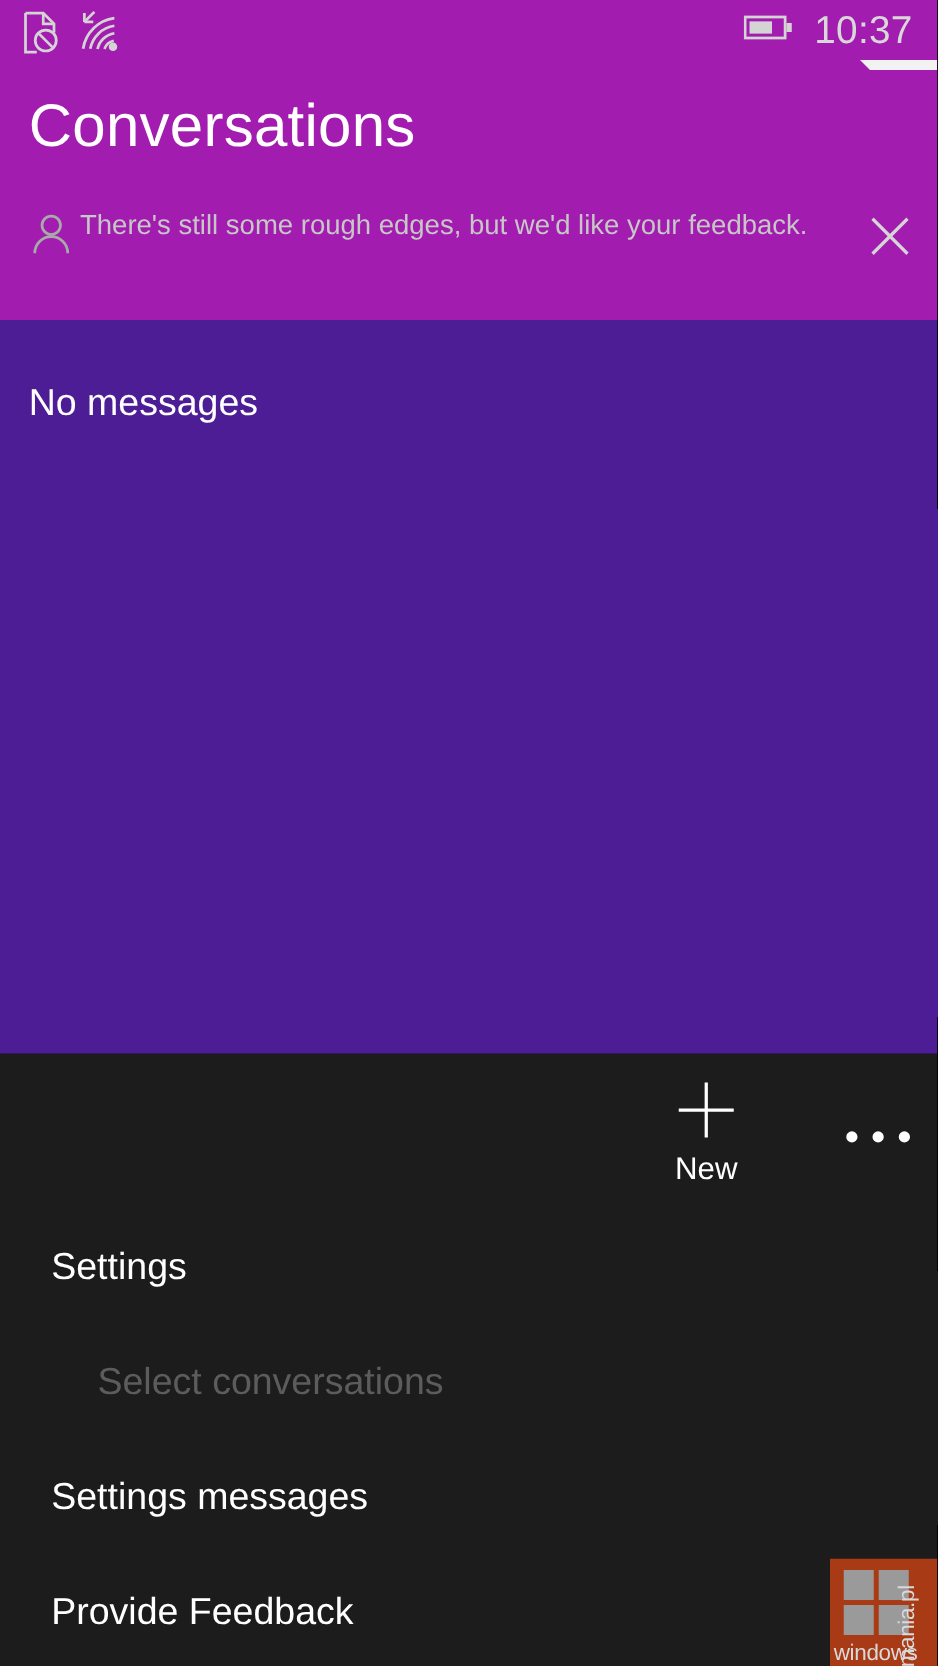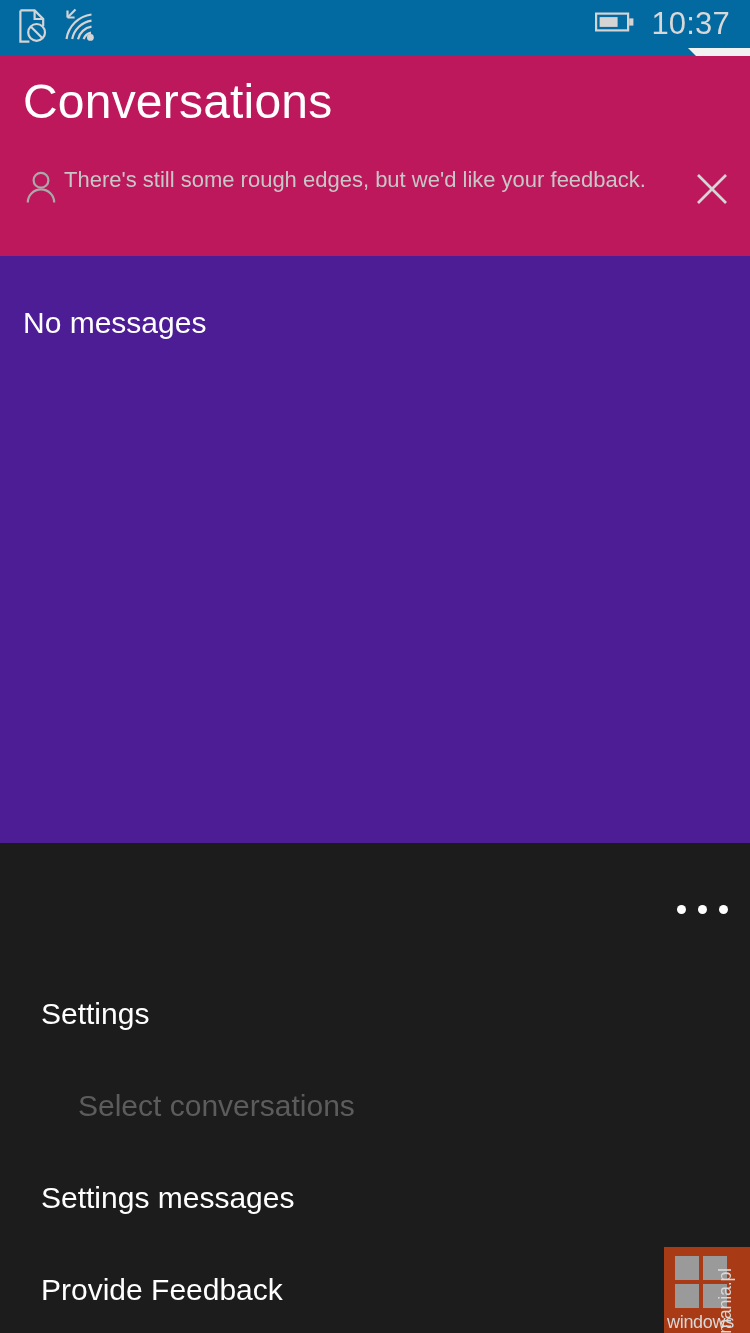--- a/index.html
+++ b/index.html
@@ -19,21 +19,21 @@
     background: #000000;
     overflow: hidden;
   }
 
   
   .status-bar {
     position: absolute;
     top: 0; left: 0;
     width: 750px;
     height: 56px;
-    background: #0369a1;
+    background: #a21caf;
   }
   .status-left {
     position: absolute;
     left: 18px; top: 6px;
     display: flex;
     align-items: center;
     gap: 14px;
   }
   .status-right {
     position: absolute;
@@ -75,21 +75,21 @@
     font-family: "DejaVu Serif", serif;
     line-height: 1;
   }
 
   
   .header {
     position: absolute;
     top: 56px; left: 0;
     width: 750px;
     height: 200px;
-    background: #be185d;
+    background: #a21caf;
   }
   .page-title {
     position: absolute;
     left: 23px;
     top: 16px;
     color: #ffffff;
     font-size: 48px;
     font-weight: 300;
     letter-spacing: 0.2px;
     line-height: 60px;
@@ -342,20 +342,29 @@
   </div>
 
   <div class="content">
     <div class="empty-state">No messages</div>
   </div>
 
   <div class="appbar">
 
     <div class="appbar-row">
 
+      <div class="new-button">
+        <span class="plus">
+          <svg width="50" height="50" viewBox="0 0 50 50">
+            <line x1="25" y1="3" x2="25" y2="47" stroke="#ffffff" stroke-width="2.6"></line>
+            <line x1="3" y1="25" x2="47" y2="25" stroke="#ffffff" stroke-width="2.6"></line>
+          </svg>
+        </span>
+        <span class="label">New</span>
+      </div>
 
       <div class="more-button">
         <i></i>
         <i></i>
         <i></i>
       </div>
     </div>
 
     <div class="menu">
 

